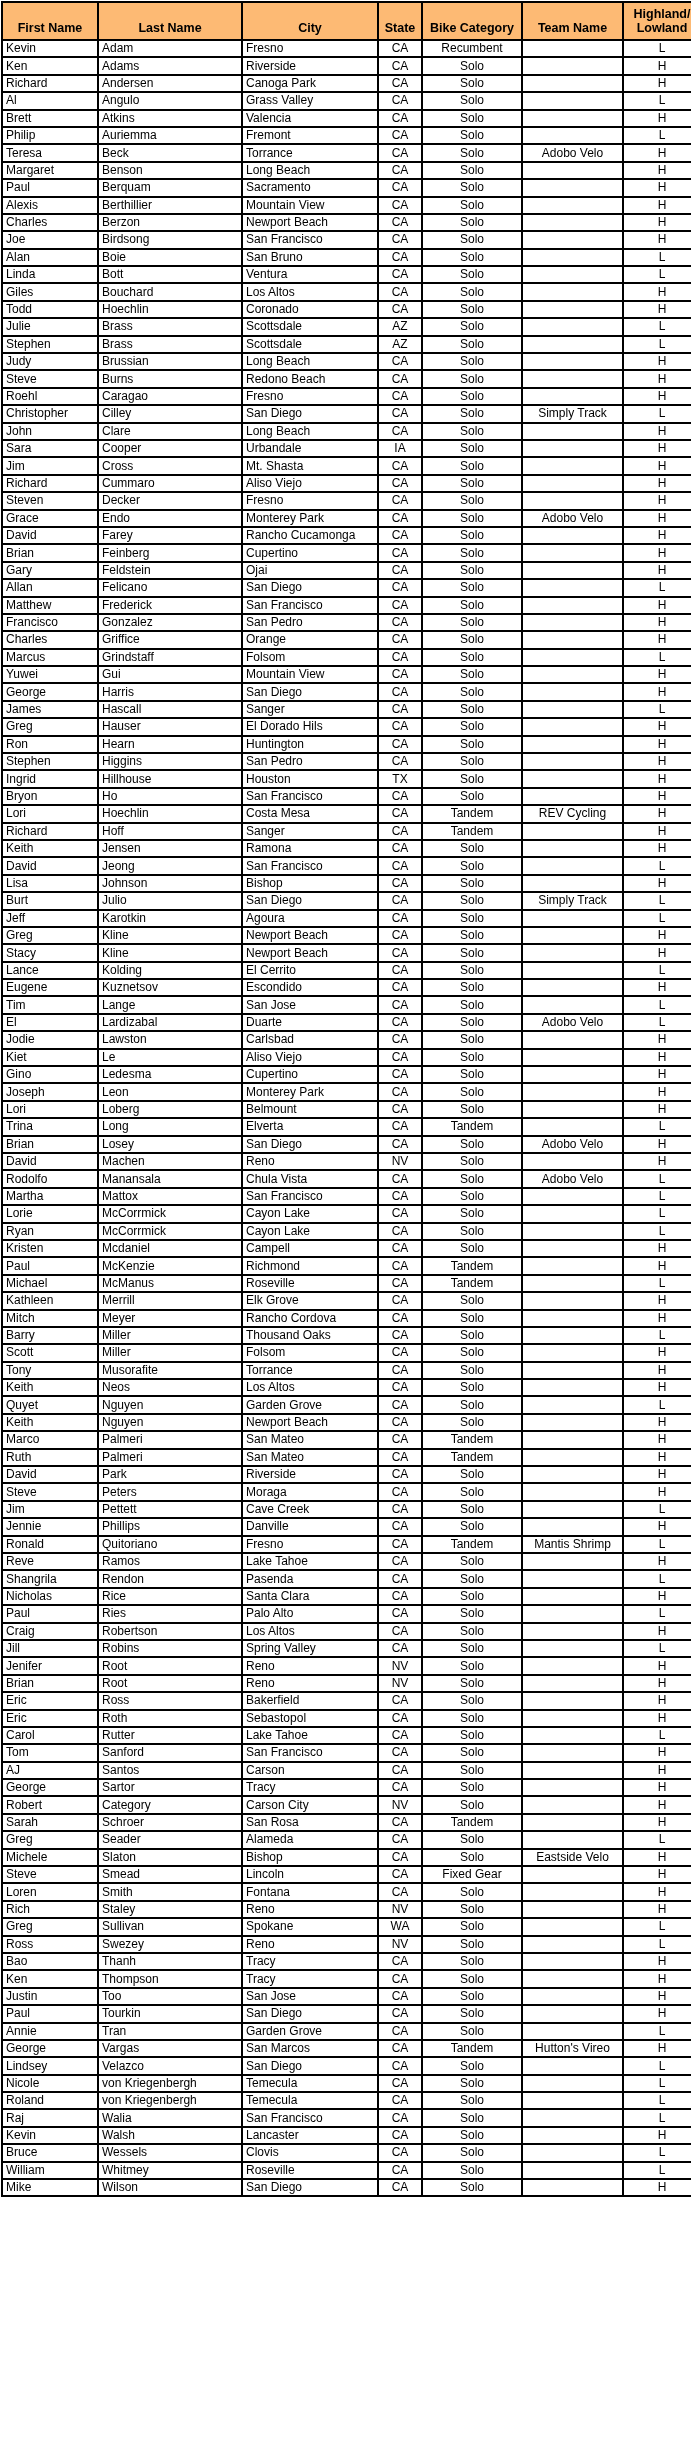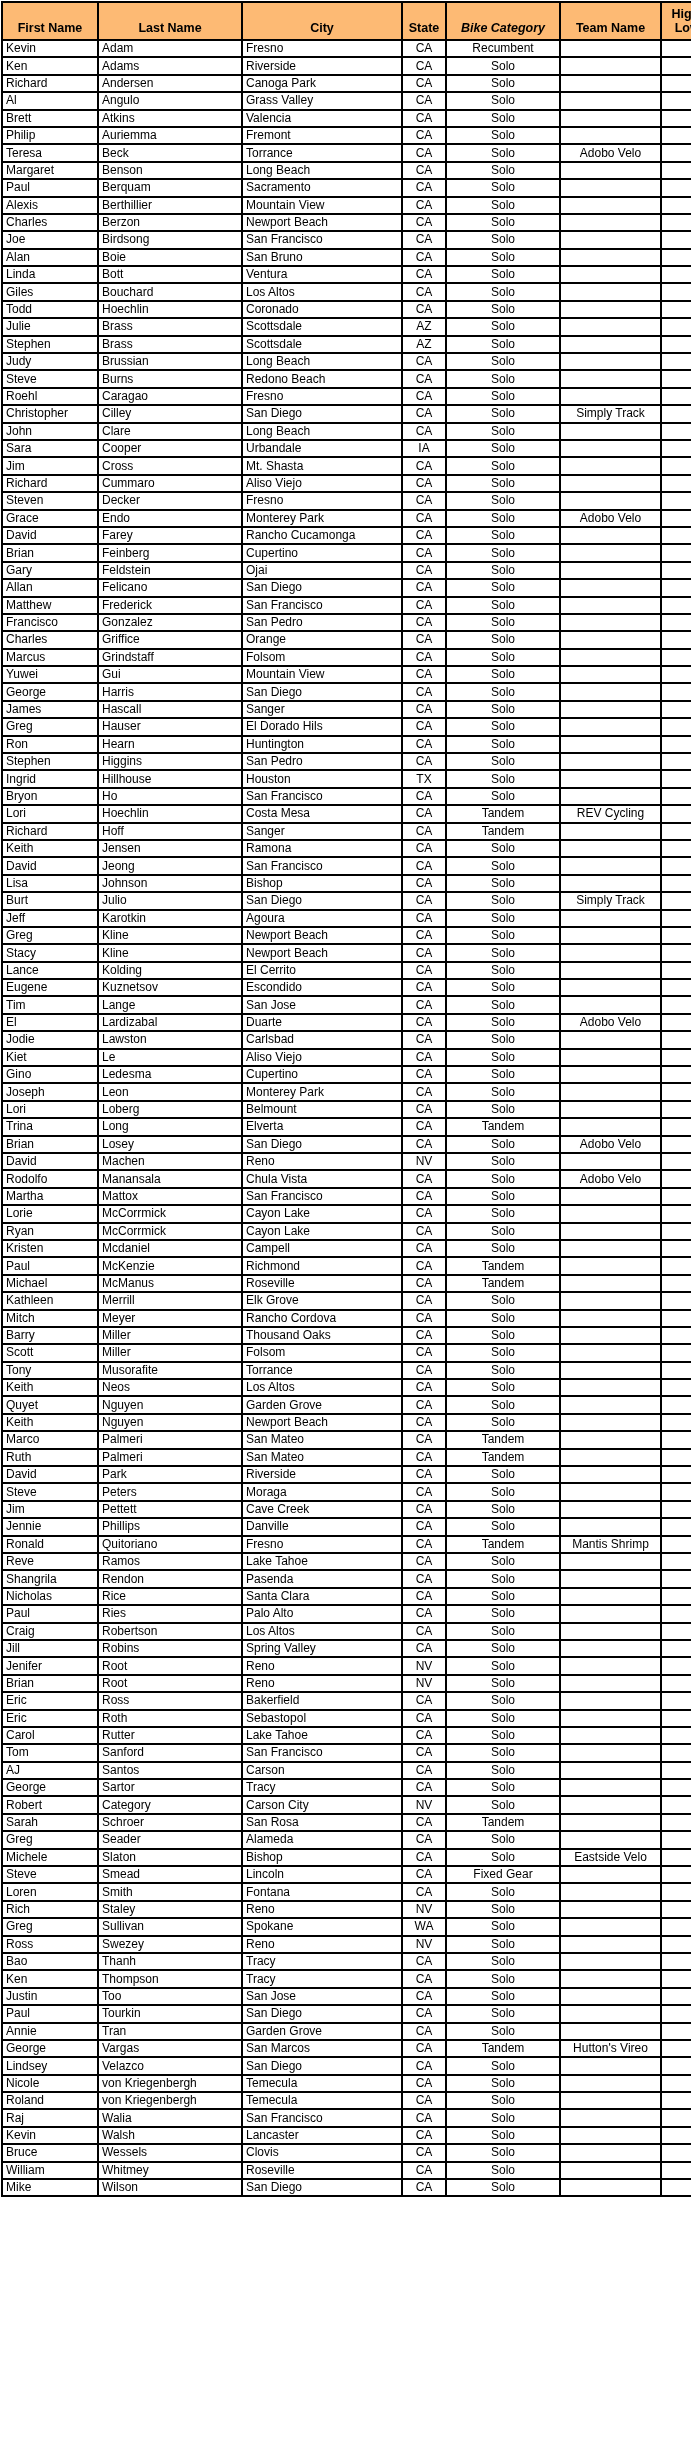--- a/index.html
+++ b/index.html
@@ -39,23 +39,23 @@
     font-size: 12px;
     height: 17.4px;
     line-height: 15px;
     padding: 0 3px;
     white-space: nowrap;
     vertical-align: middle;
   }
   
   th:nth-child(1) { width: 96px; }
   th:nth-child(2) { width: 144px; }
-  th:nth-child(3) { width: 160px; }
+  th:nth-child(3) { width: 136px; }
   th:nth-child(4) { width: 44px; margin-top: 46px; }
-  th:nth-child(5) { width: 114px; font-style: italic; }
+  th:nth-child(5) { width: 100px; }
   th:nth-child(6) { width: 101px; }
   th:nth-child(7) { width: 78px; }
   
   td:nth-child(1), td:nth-child(2), td:nth-child(3) { text-align: left; }
   td:nth-child(4), td:nth-child(5), td:nth-child(6), td:nth-child(7) { text-align: center; }
 </style>
 </head>
 <body>
 
 <div class="table-wrap">

